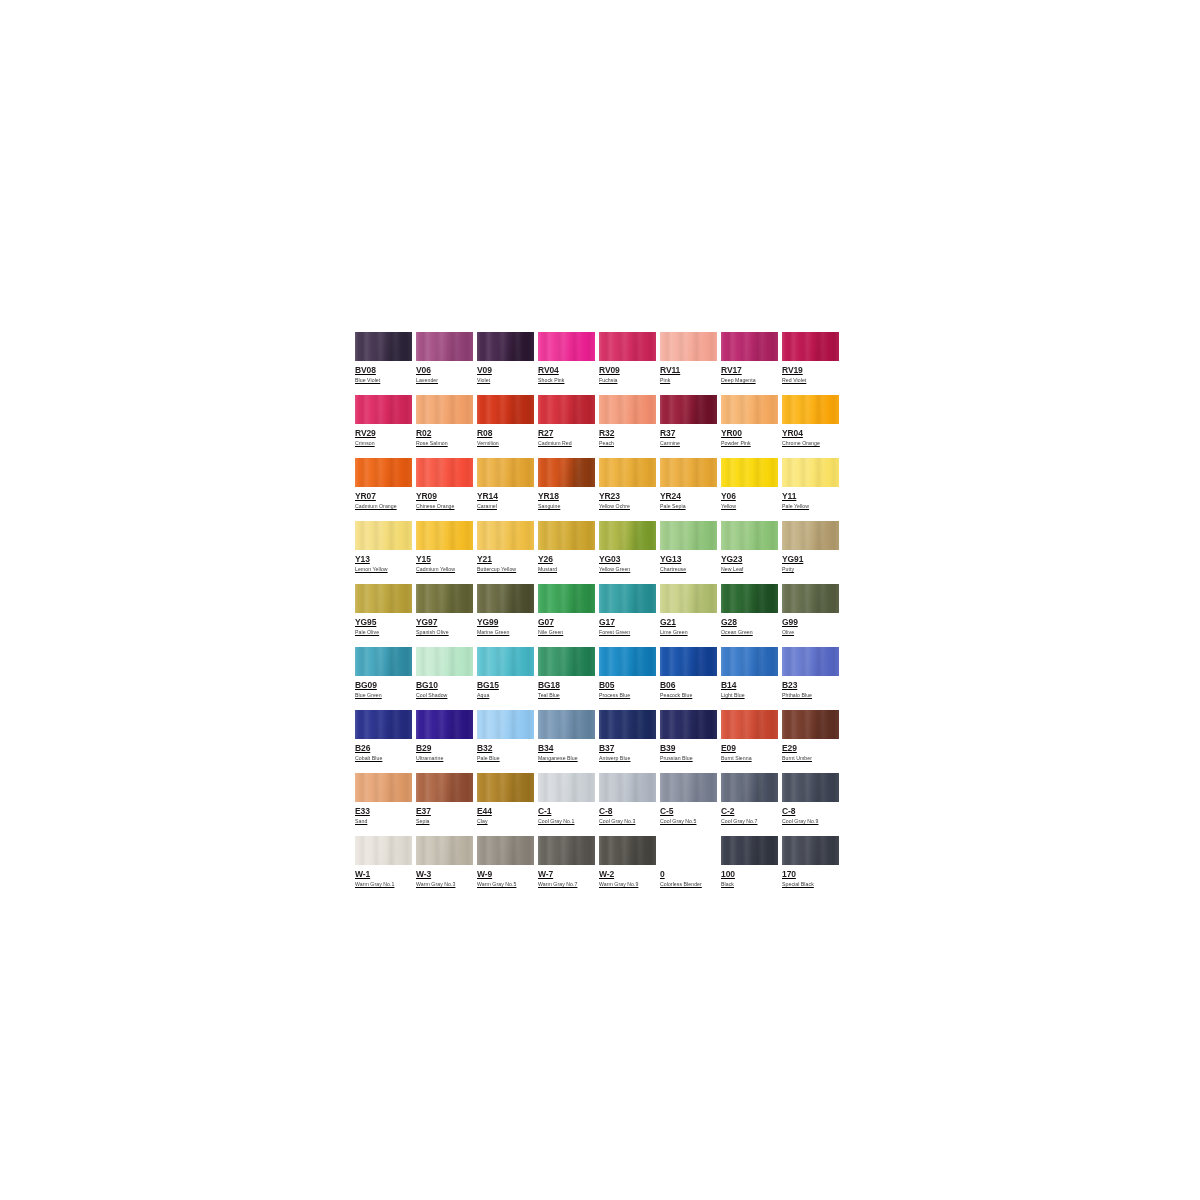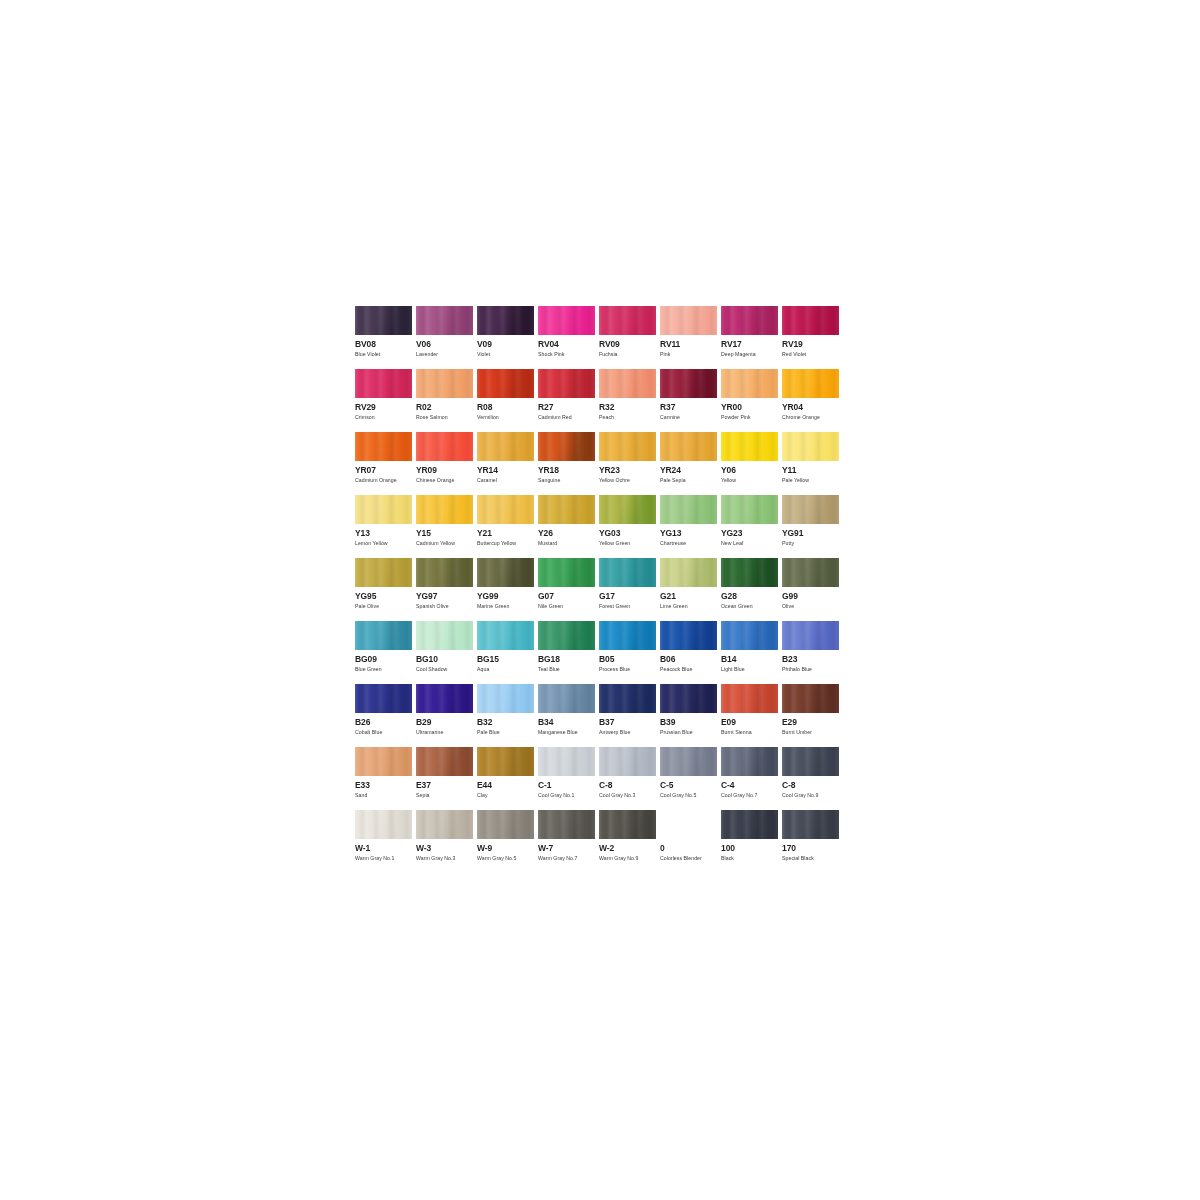--- a/index.html
+++ b/index.html
@@ -9,22 +9,23 @@
   }
   body {
     width: 1200px;
     height: 1200px;
     font-family: "Liberation Sans", sans-serif;
     -webkit-font-smoothing: antialiased;
   }
   #chart-root {
     position: absolute;
     left: 355px;
-    top: 306px;
+    top: 332px;
     width: 488px;
+    text-decoration: underline;
   }
   .swatch-row {
     display: flex;
     height: 63px;
   }
   .swatch-cell {
     width: 61px;
     height: 63px;
     position: relative;
   }
@@ -405,21 +406,21 @@
         <div class="swatch-code">C-8</div>
         <div class="swatch-name">Cool Gray No.3</div>
       </div>
       <div class="swatch-cell">
         <div class="swatch-chip" style="background: linear-gradient(100deg, rgb(143, 149, 164) 0%, rgb(143, 149, 164) 38%, rgb(117, 124, 142) 72%, rgb(117, 124, 142) 100%);"></div>
         <div class="swatch-code">C-5</div>
         <div class="swatch-name">Cool Gray No.5</div>
       </div>
       <div class="swatch-cell">
         <div class="swatch-chip" style="background: linear-gradient(100deg, rgb(106, 113, 130) 0%, rgb(106, 113, 130) 38%, rgb(70, 77, 94) 72%, rgb(70, 77, 94) 100%);"></div>
-        <div class="swatch-code">C-4</div>
+        <div class="swatch-code">C-2</div>
         <div class="swatch-name">Cool Gray No.7</div>
       </div>
       <div class="swatch-cell">
         <div class="swatch-chip" style="background: linear-gradient(100deg, rgb(78, 84, 99) 0%, rgb(78, 84, 99) 38%, rgb(59, 65, 80) 72%, rgb(59, 65, 80) 100%);"></div>
         <div class="swatch-code">C-8</div>
         <div class="swatch-name">Cool Gray No.9</div>
       </div>
     </div>
     <div class="swatch-row">
       <div class="swatch-cell">

